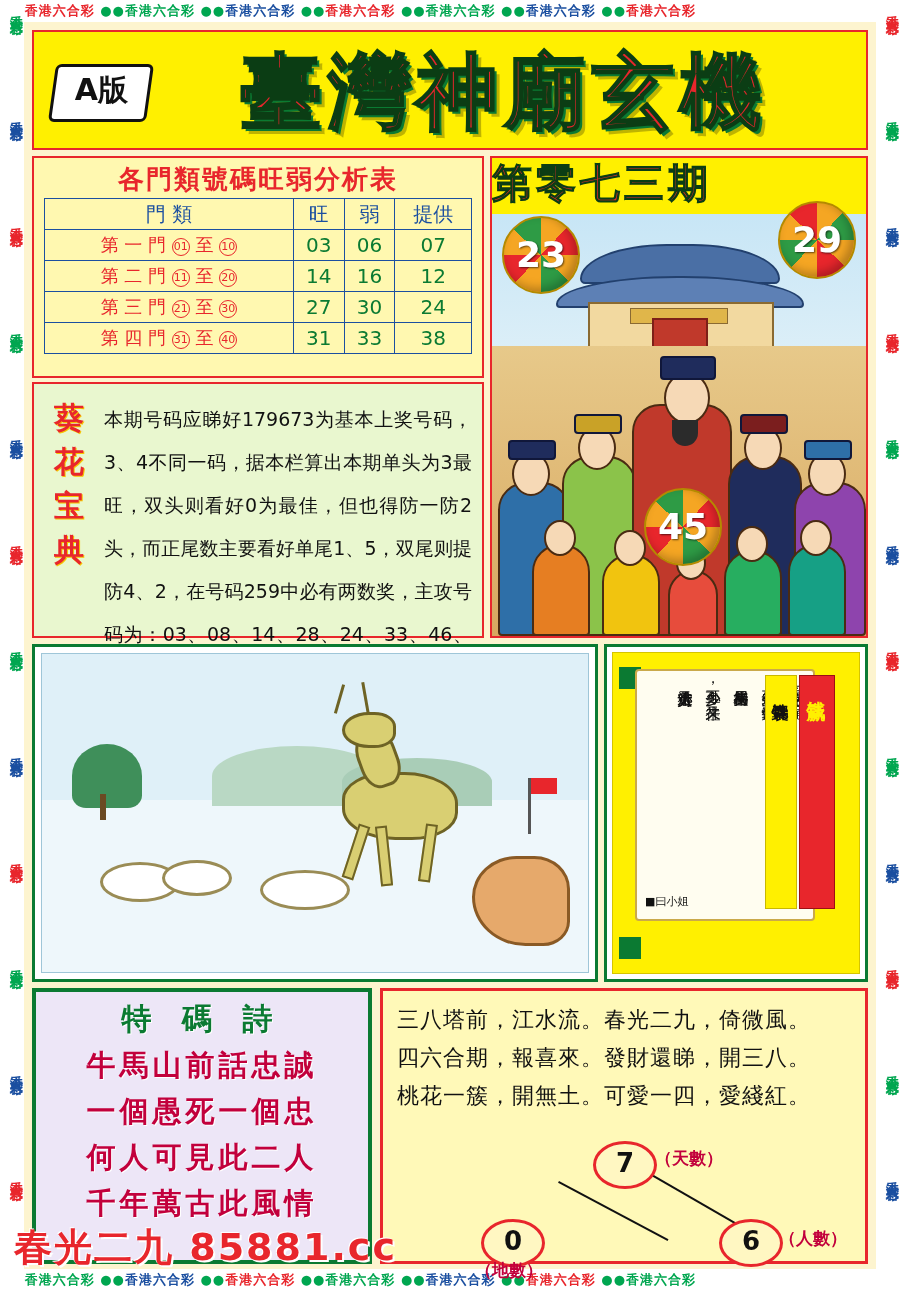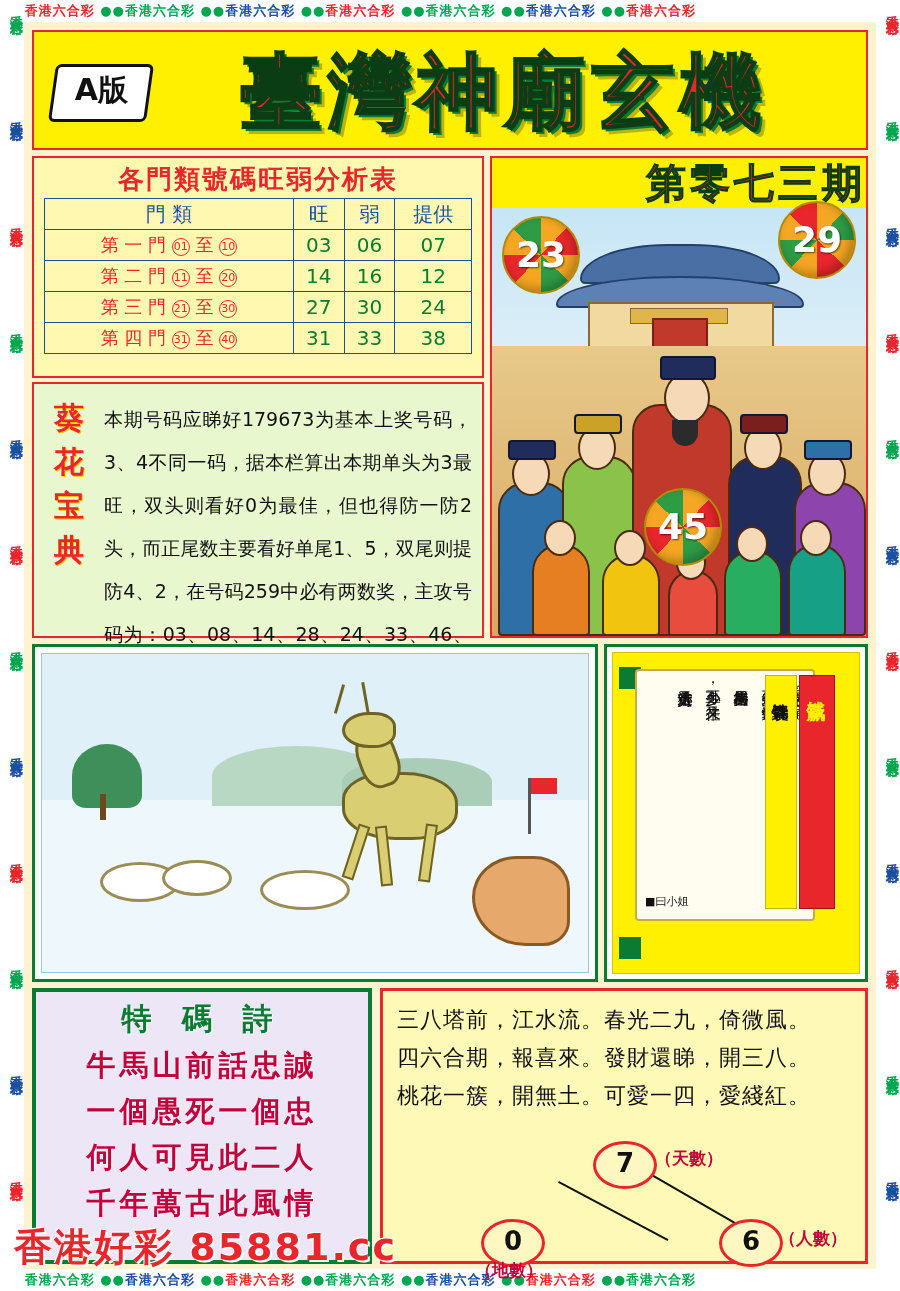--- a/index.html
+++ b/index.html
@@ -109,23 +109,23 @@
   }
 
   
   .temple{
     position:absolute;left:466px;top:134px;width:378px;height:482px;
     border:2px solid #e8262c;box-sizing:border-box;
     background:linear-gradient(#bfe2f5,#dff0f8 45%,#cfe8c9);
     overflow:hidden;
   }
   .issue-banner{
-    position:absolute;left:0;top:0;width:374px;height:50px;
+    position:absolute;left:0;top:0;width:374px;height:56px;
     background:#fff000;
-    text-align:right;
+    text-align:left;
     font-size:40px;font-weight:bold;color:#e8262c;
     line-height:50px;letter-spacing:4px;
     -webkit-text-stroke:1px #0b3d14;
     font-family:"DejaVu Sans",sans-serif;
   }
   .ball{
     position:absolute;width:74px;height:74px;border-radius:50%;
     text-align:center;line-height:74px;font-size:36px;font-weight:bold;color:#fff;
     border:2px solid #b48a00;
     box-shadow:inset -4px -4px 10px rgba(0,0,0,.25);
@@ -558,17 +558,17 @@
         <div class="numlabel" style="left:92px;top:118px;">（地數）</div>
 
         <div class="oval" style="left:336px;top:78px;">6</div>
         <div class="numlabel" style="left:396px;top:86px;">（人數）</div>
       </div>
     </div>
 
   </div>
 
   <div class="wm">
-    <span>香港好彩</span>
+    <span>春光二九</span>
     <span class="dom">85881.cc</span>
   </div>
 
 </div>
 
 </body></html>

